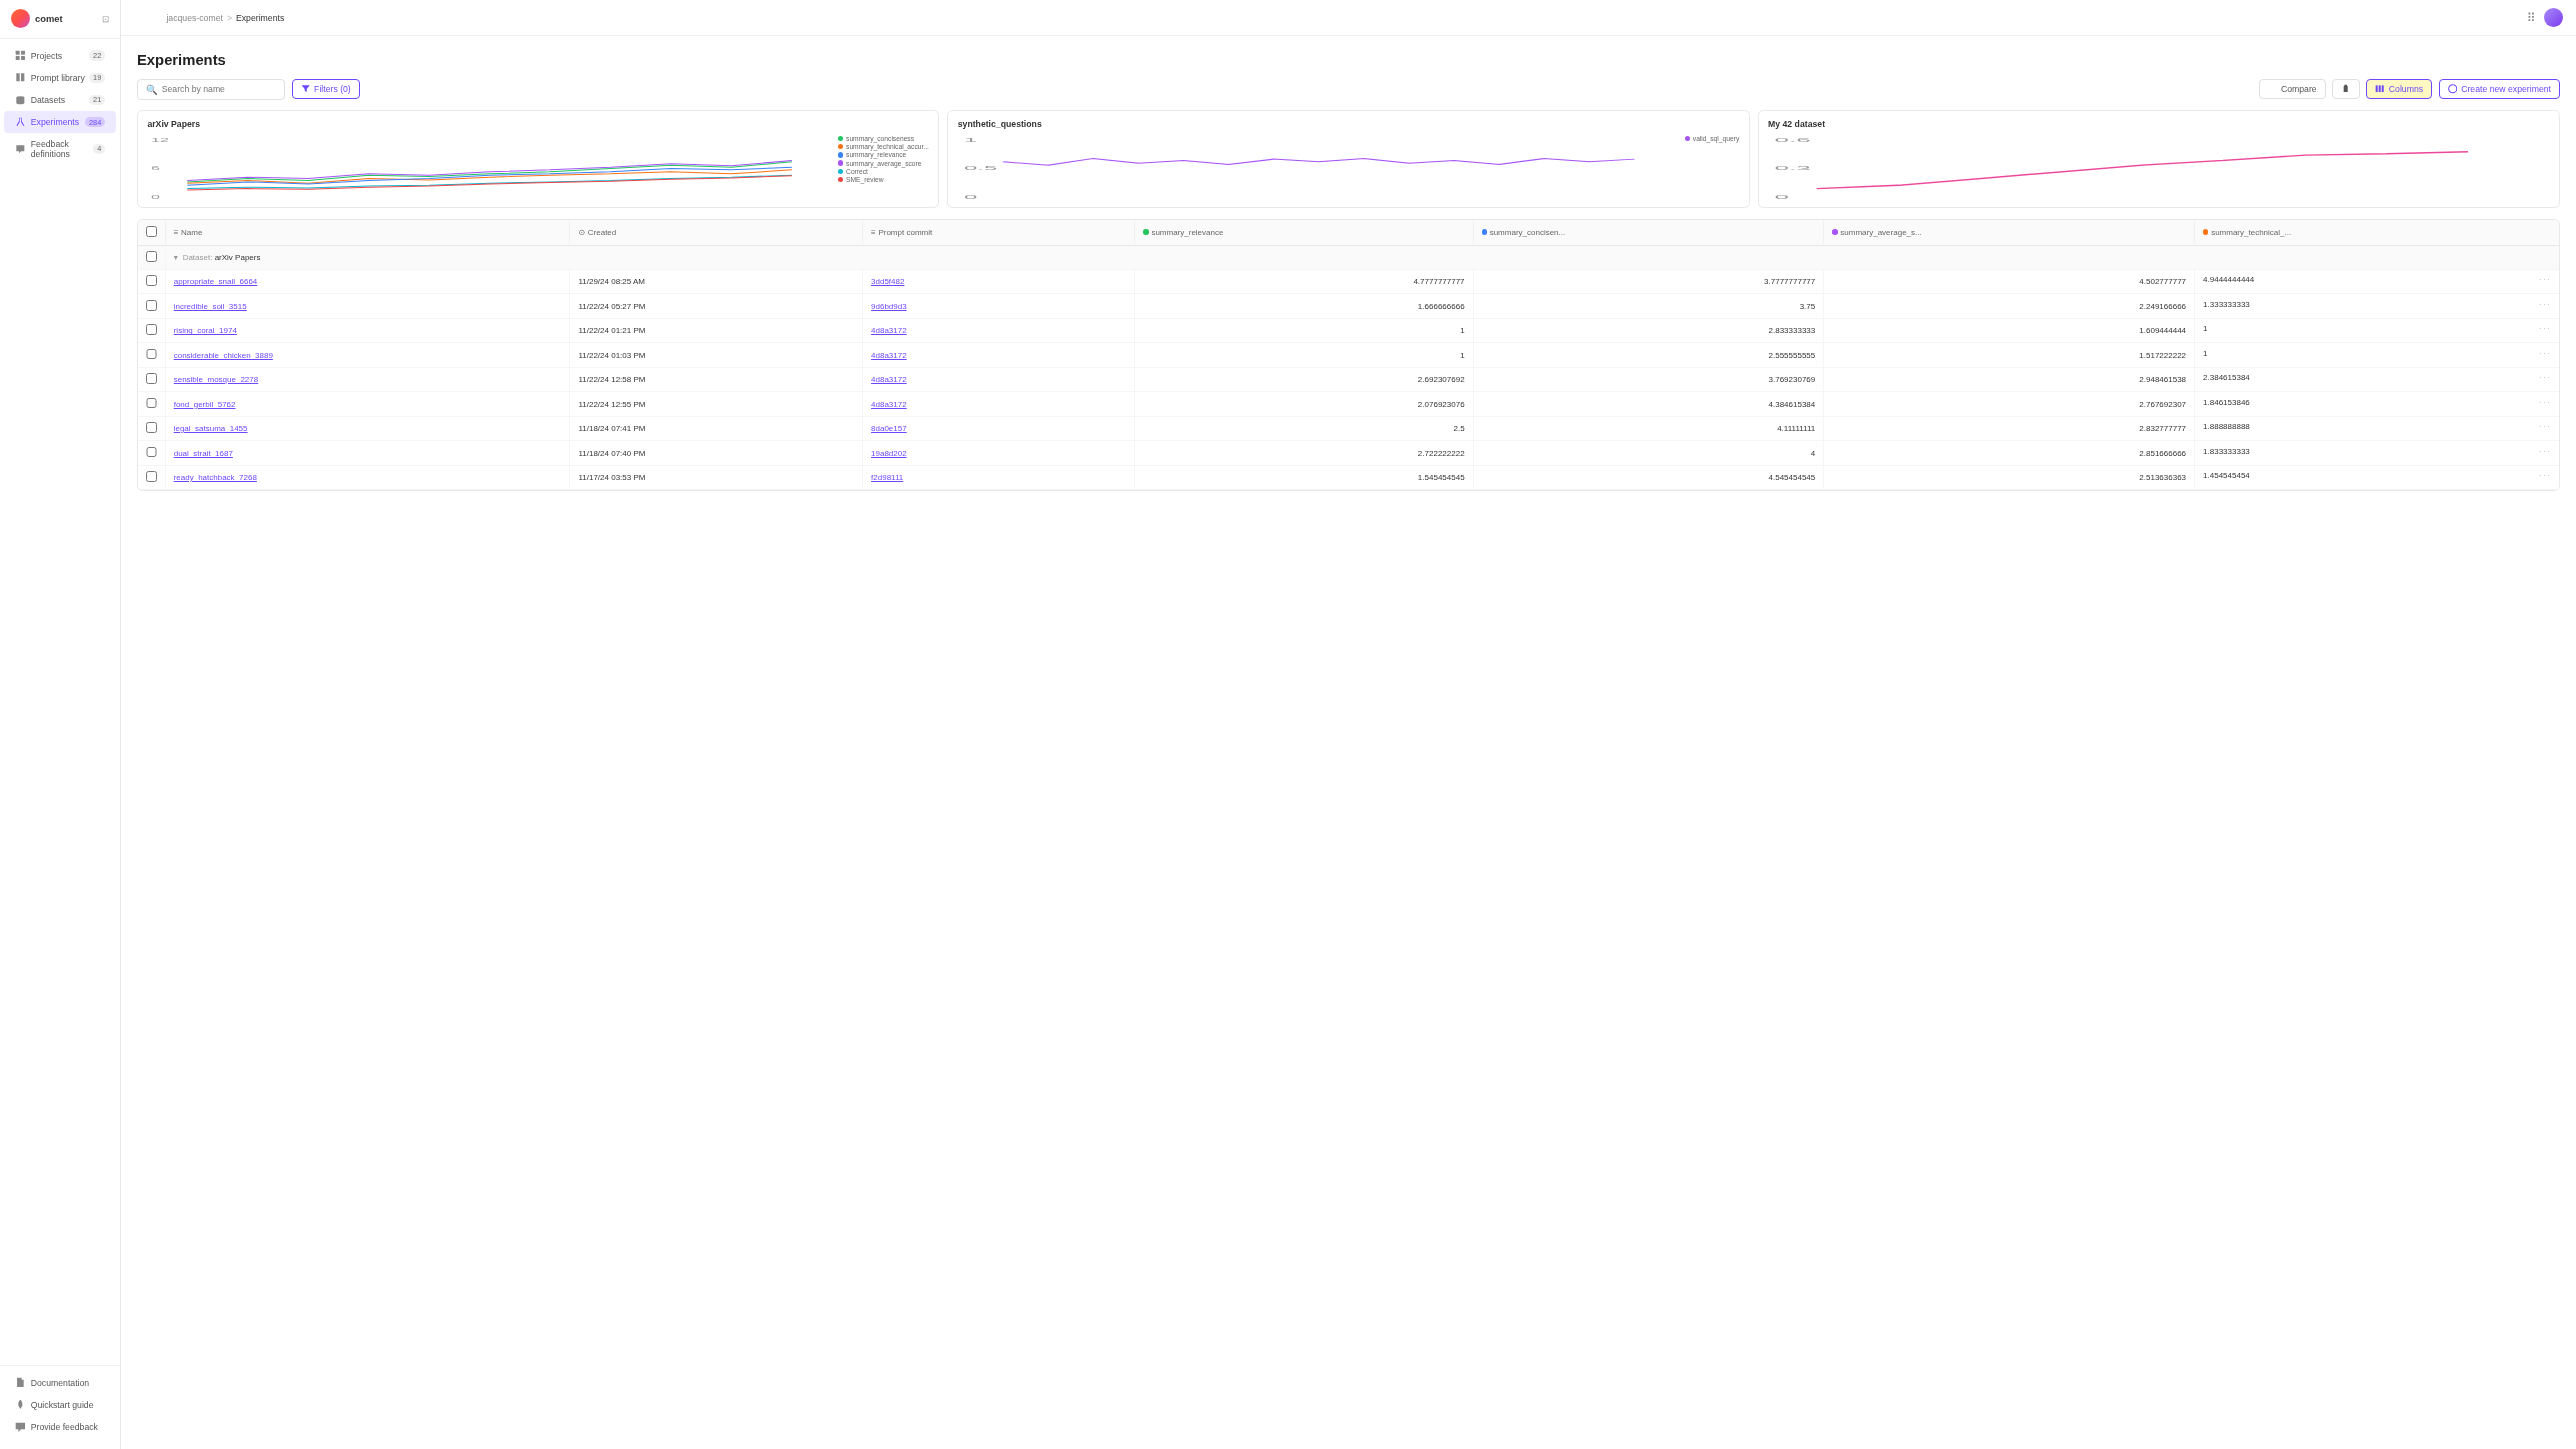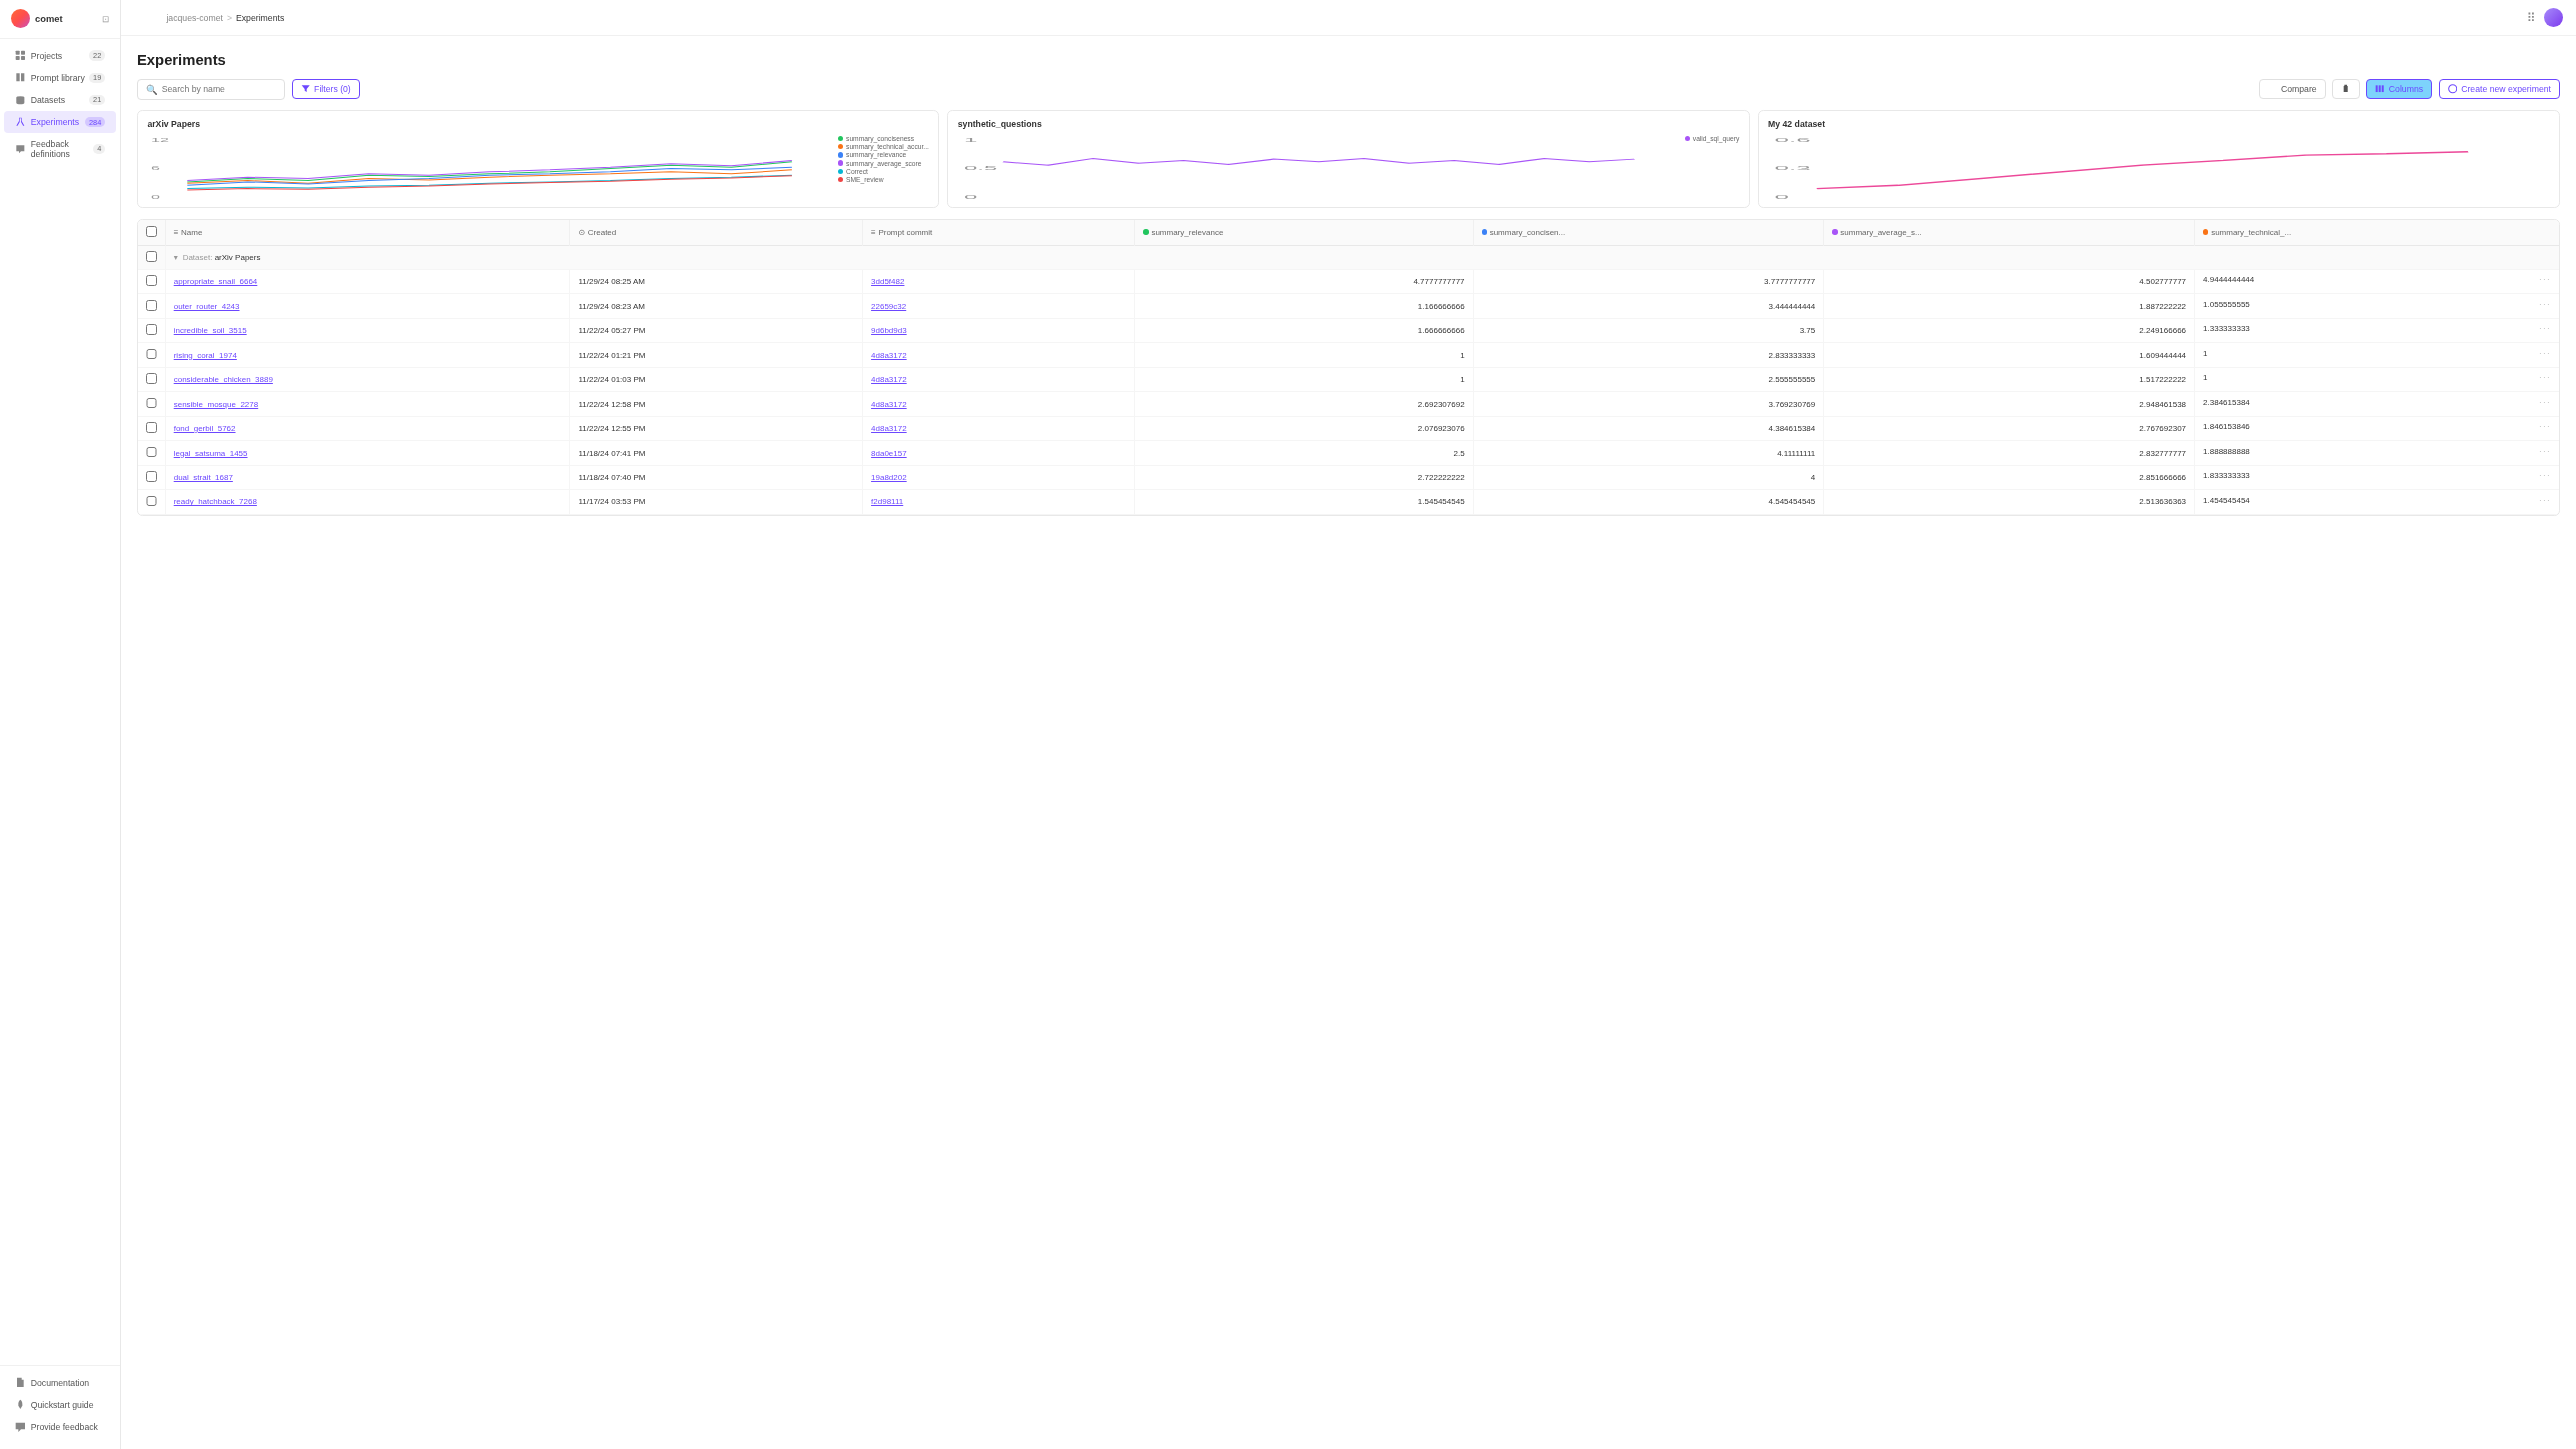--- a/index.html
+++ b/index.html
@@ -112,21 +112,21 @@
       display: flex; align-items: center; gap: 4px;
       border: 0.7px solid #e0e0e0;
       border-radius: 4px;
       padding: 4px 8px;
       background: #fff;
       cursor: pointer;
       font-size: 8.7px;
       color: #555;
     }
     .create-btn { border-color: #6c47ff; color: #6c47ff; }
-    .columns-btn { border-color: #6c47ff; color: #6c47ff; background: #7dd3fc; }
+    .columns-btn { border-color: #6c47ff; color: #6c47ff; background: #fef9c3; }
 
     
     .charts-row { display: flex; gap: 8px; margin-bottom: 10.7px; }
     .chart-card {
       flex: 1;
       border: 0.7px solid #e8e8e8;
       border-radius: 5.4px;
       background: #fff;
       padding: 8px 9.4px 5.4px;
       min-width: 0;
@@ -432,30 +432,20 @@
     <td><a class="exp-name">appropriate_snail_6664</a></td>
     <td>11/29/24 08:25 AM</td>
     <td><a class="commit-hash">3dd5f482</a></td>
     <td class="numeric">4.7777777777</td>
     <td class="numeric">3.7777777777</td>
     <td class="numeric">4.502777777</td>
     <td class="numeric" style="display:flex;align-items:center;justify-content:space-between;">4.9444444444<span class="menu-dots">···</span></td>
   </tr>
             <tr>
     <td><input type="checkbox" class="row-check" style=""></td>
-    <td><a class="exp-name">outer_router_4243</a></td>
-    <td>11/29/24 08:23 AM</td>
-    <td><a class="commit-hash">22659c32</a></td>
-    <td class="numeric">1.166666666</td>
-    <td class="numeric">3.444444444</td>
-    <td class="numeric">1.887222222</td>
-    <td class="numeric" style="display:flex;align-items:center;justify-content:space-between;">1.055555555<span class="menu-dots">···</span></td>
-  </tr>
-            <tr>
-    <td><input type="checkbox" class="row-check" style=""></td>
     <td><a class="exp-name">incredible_soil_3515</a></td>
     <td>11/22/24 05:27 PM</td>
     <td><a class="commit-hash">9d6bd9d3</a></td>
     <td class="numeric">1.666666666</td>
     <td class="numeric">3.75</td>
     <td class="numeric">2.249166666</td>
     <td class="numeric" style="display:flex;align-items:center;justify-content:space-between;">1.333333333<span class="menu-dots">···</span></td>
   </tr>
             <tr>
     <td><input type="checkbox" class="row-check" style=""></td>

